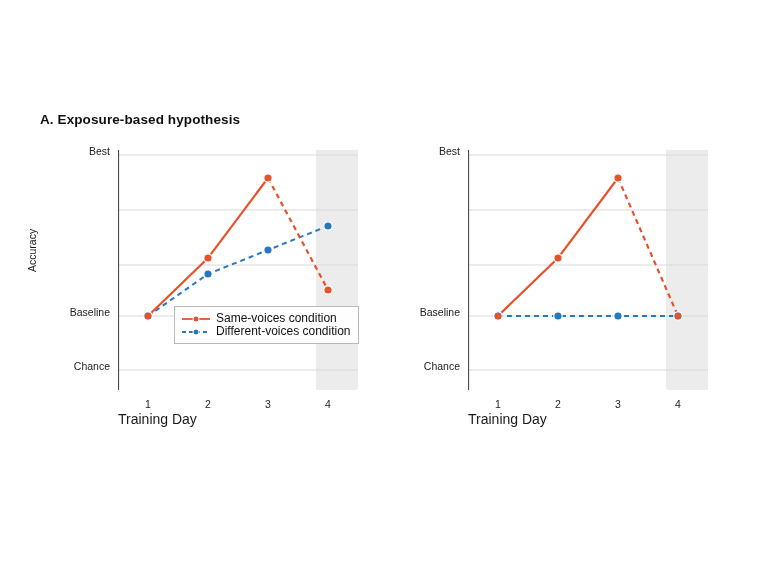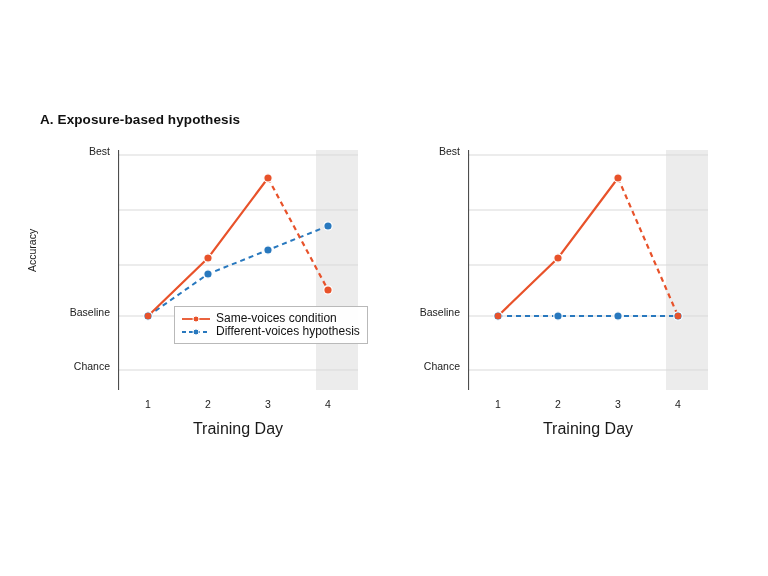--- a/index.html
+++ b/index.html
@@ -62,24 +62,24 @@
     top: 172px;
     font-size: 10.5px;
     color: #1a1a1a;
     transform: rotate(-90deg);
     transform-origin: left top;
     white-space: nowrap;
   }
   .xlabel {
     position: absolute;
     left: 90px;
-    top: 320px;
+    top: 311px;
     width: 240px;
-    text-align: center;
-    font-size: 16px;
+    text-align: left;
+    font-size: 14px;
     color: #1a1a1a;
   }
   .ytick-label {
     position: absolute;
     right: 0;
     font-size: 10.5px;
     color: #222222;
     white-space: nowrap;
     text-align: left;
     padding-left: 44px;
@@ -182,21 +182,21 @@
           </span>
           <span>Same-voices condition</span>
         </div>
         <div class="legend-row">
           <span class="legend-key">
             <svg width="30" height="10" viewBox="0 0 30 10">
               <line x1="1" y1="5" x2="29" y2="5" stroke="#2878BE" stroke-width="1.8" stroke-dasharray="4,3"></line>
               <circle cx="15" cy="5" r="3" fill="#2878BE" stroke="#ffffff" stroke-width="1"></circle>
             </svg>
           </span>
-          <span>Different-voices hypothesis</span>
+          <span>Different-voices condition</span>
         </div>
       </div>
     </div>
 
     <div class="xtick-label" style="left:110px; top:298px;">1</div>
     <div class="xtick-label" style="left:170px; top:298px;">2</div>
     <div class="xtick-label" style="left:230px; top:298px;">3</div>
     <div class="xtick-label" style="left:290px; top:298px;">4</div>
 
     <div class="xlabel">Training Day</div>

